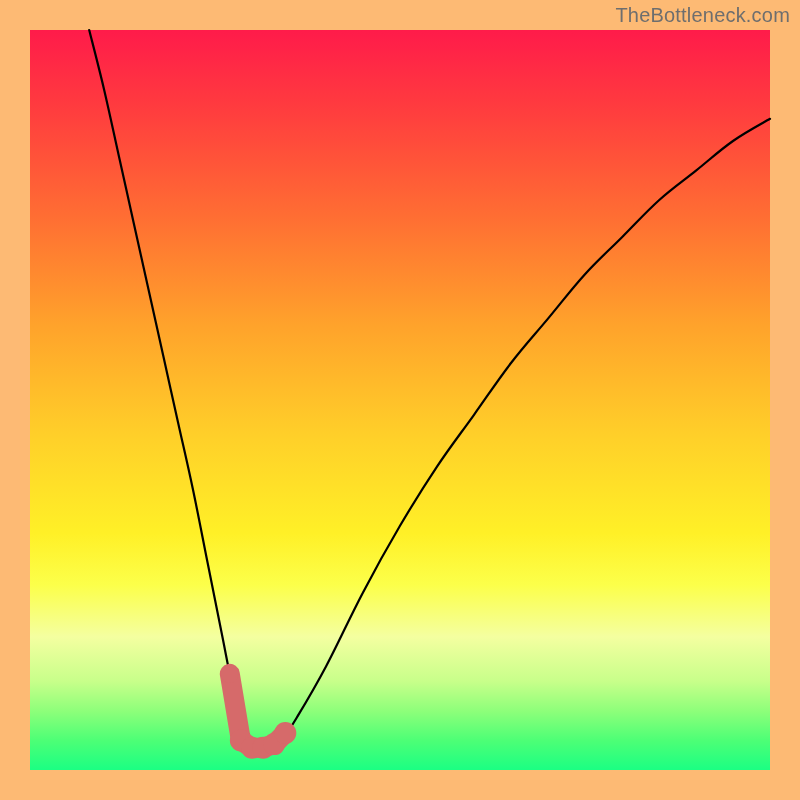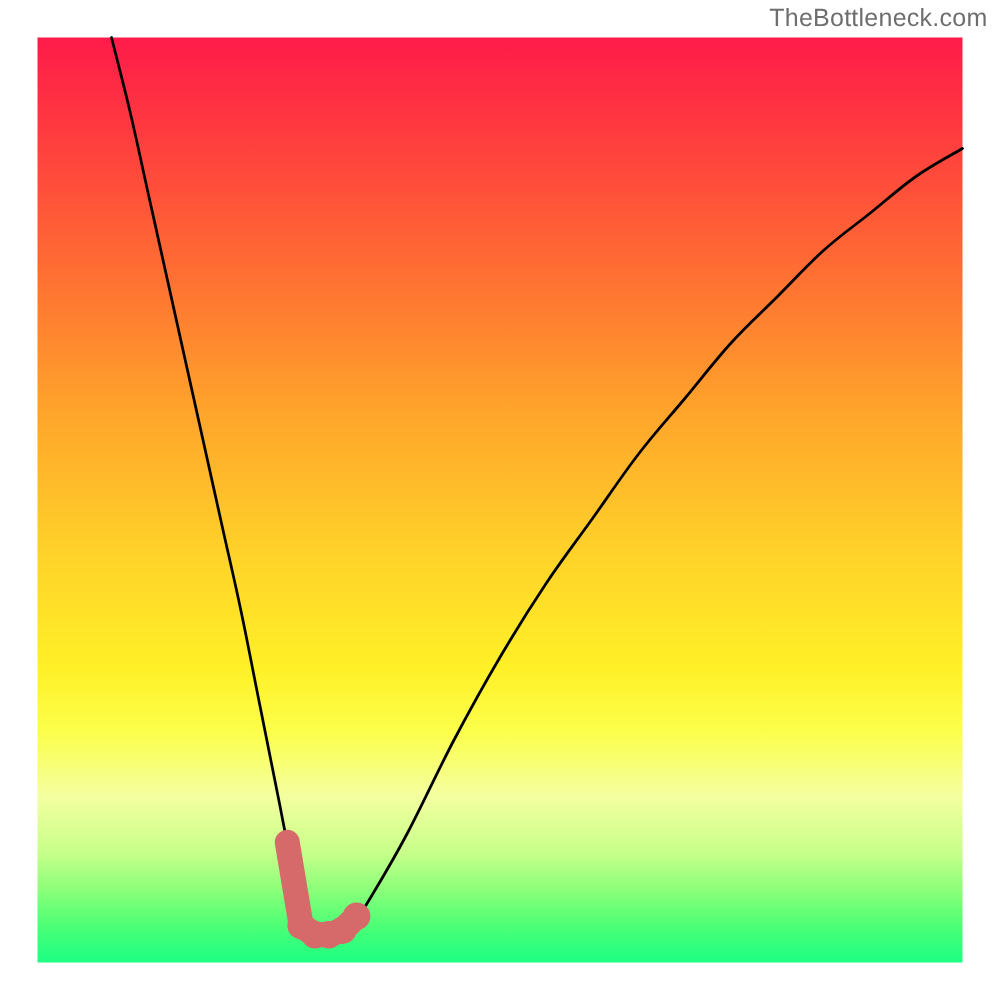--- a/index.html
+++ b/index.html
@@ -10,21 +10,21 @@
     background: #000;
     overflow: hidden;
     font-family: Arial, Helvetica, sans-serif;
   }
   .frame {
     position: absolute;
     left: 0;
     top: 0;
     width: 800px;
     height: 800px;
-    background: #ffffff;
+    background: #fdba74;
   }
   .plot {
     position: absolute;
     left: 30px;
     top: 30px;
     width: 740px;
     height: 740px;
     
     background: linear-gradient(
       to bottom,

